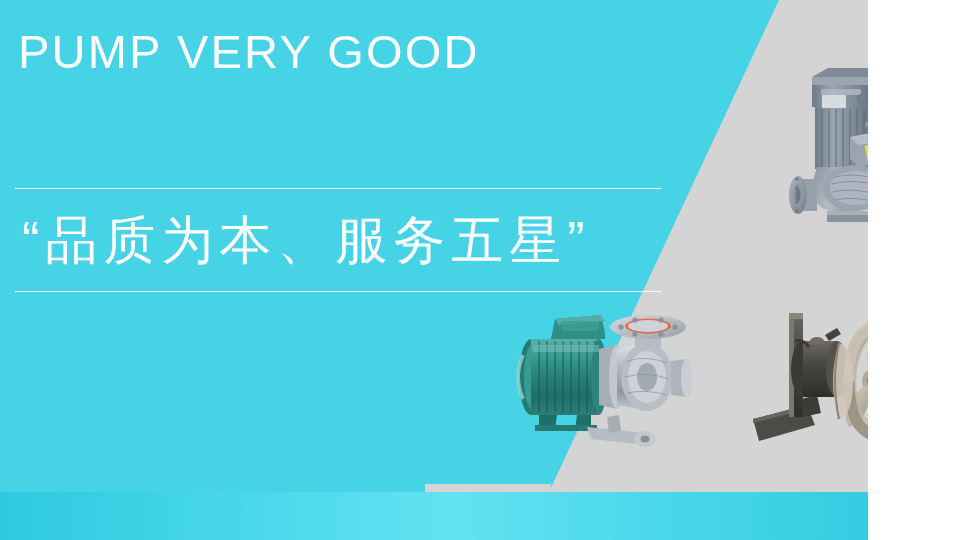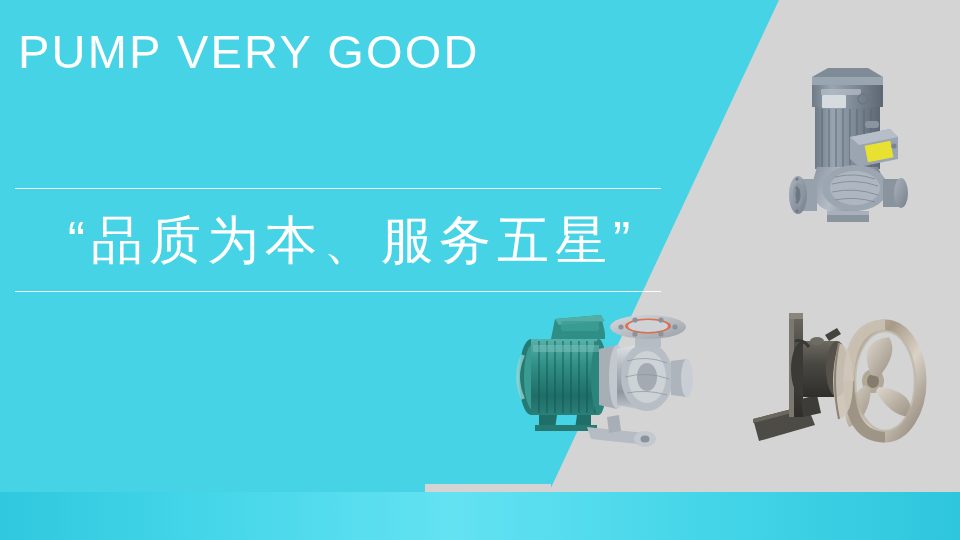--- a/index.html
+++ b/index.html
@@ -1,20 +1,20 @@
 <!DOCTYPE html>
 <html><head>
 <meta charset="utf-8">
 <style>
   html,body{margin:0;padding:0;background:#ffffff;}
   body{font-family:"Liberation Sans","DejaVu Sans",sans-serif;}
 
   .banner{
     position:relative;
-    width:960px;height:540px;
+    width:868px;height:540px;
     overflow:hidden;
     background:#d3d3d3;
   }
 
   
   .bg-gray{
     position:absolute;inset:0;
     background:#d4d4d4;
   }
   .bg-cyan-diagonal{
@@ -72,21 +72,20 @@
   .slogan{
     position:absolute;
     left:22px;top:198px;
     width:660px;
     font-size:52px;
     letter-spacing:6px;
     color:#ffffff;
     font-weight:500;
     white-space:nowrap;
     line-height:84px;
-    text-align:center;
   }
 
   
   .product{position:absolute;z-index:4;}
   #pump-inline{left:765px;top:55px;width:190px;height:190px;}
   #pump-horizontal{left:495px;top:305px;width:235px;height:150px;}
   #mixer{left:745px;top:295px;width:205px;height:165px;}
 </style>
 </head>
 <body>

